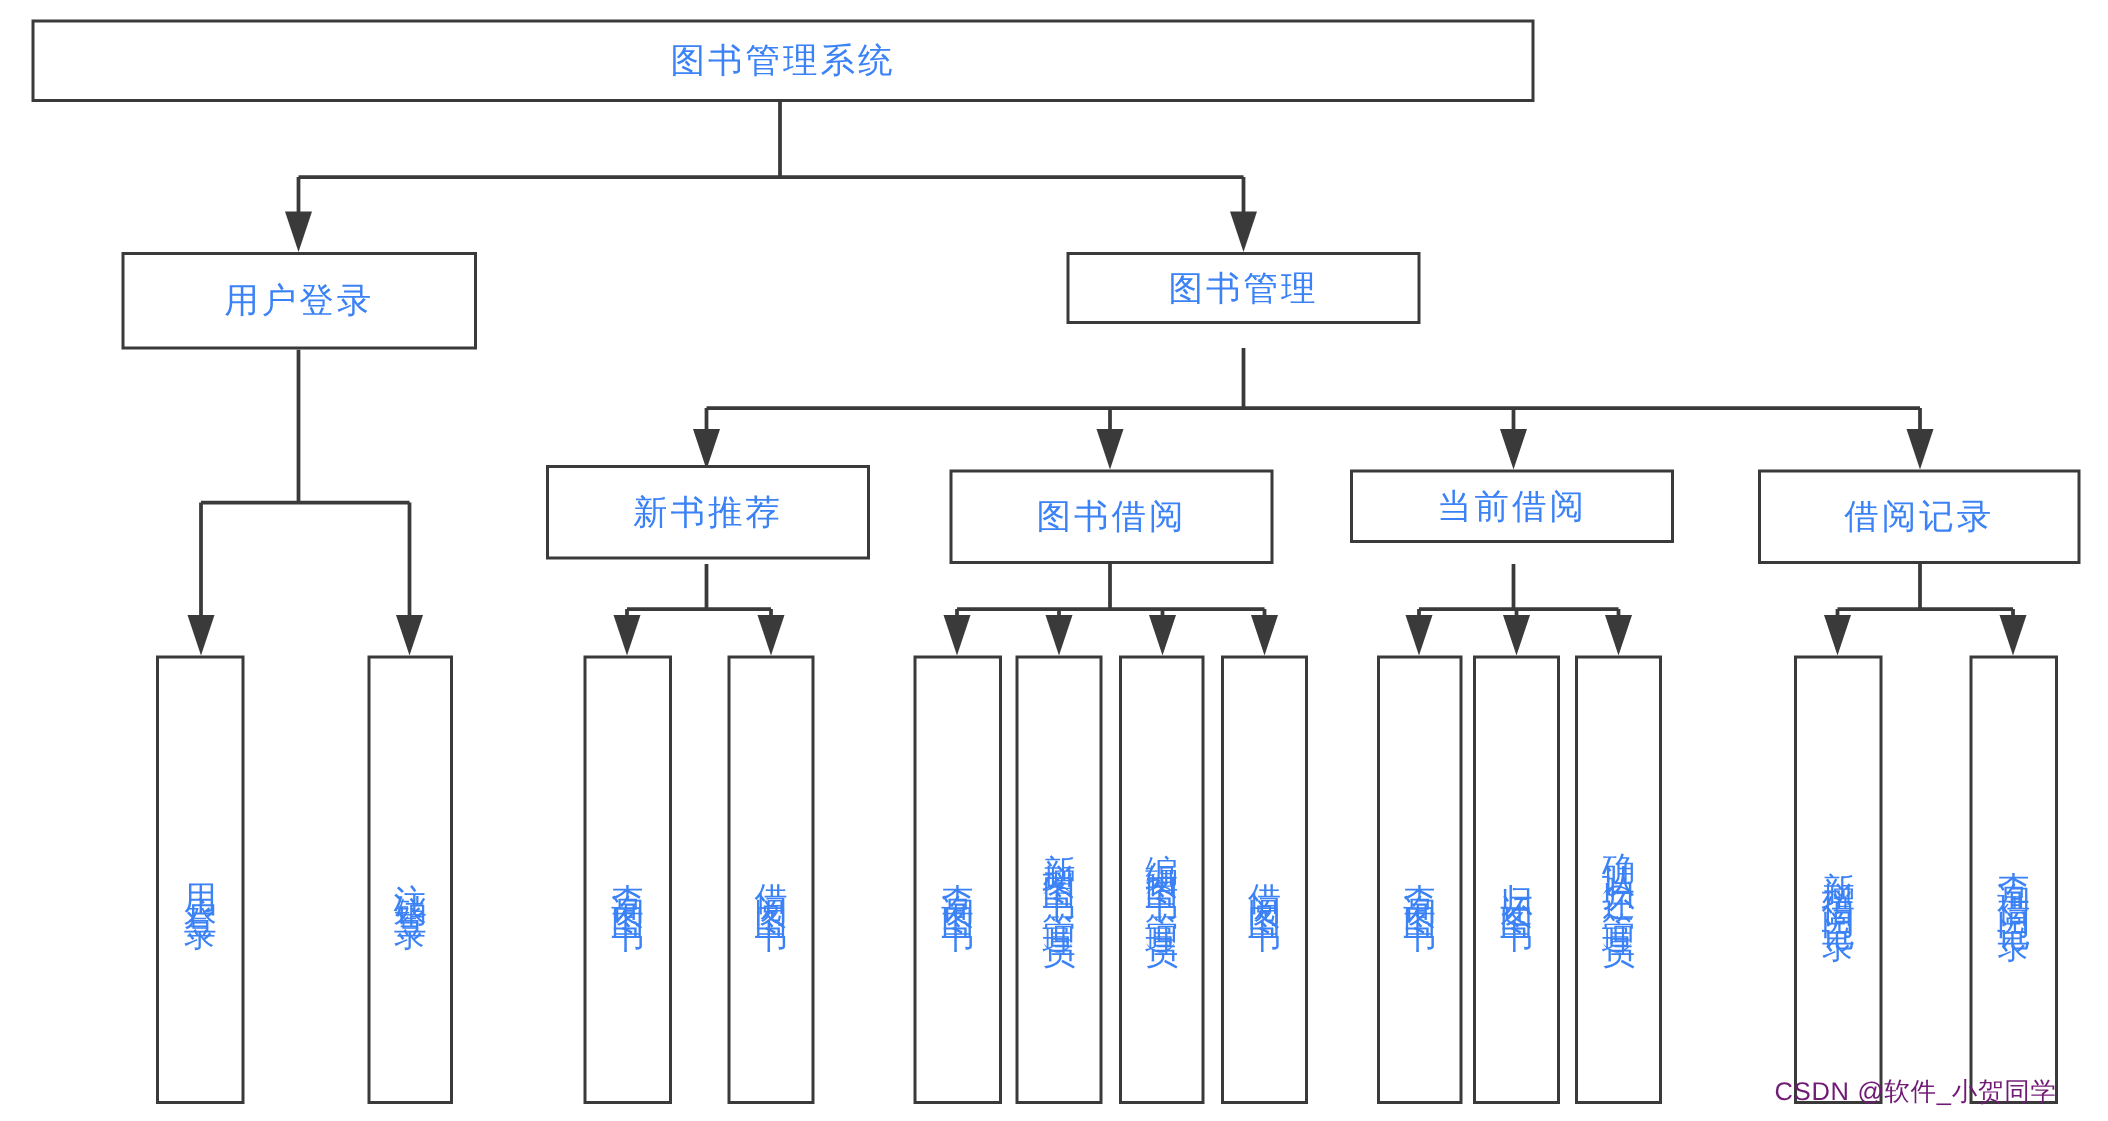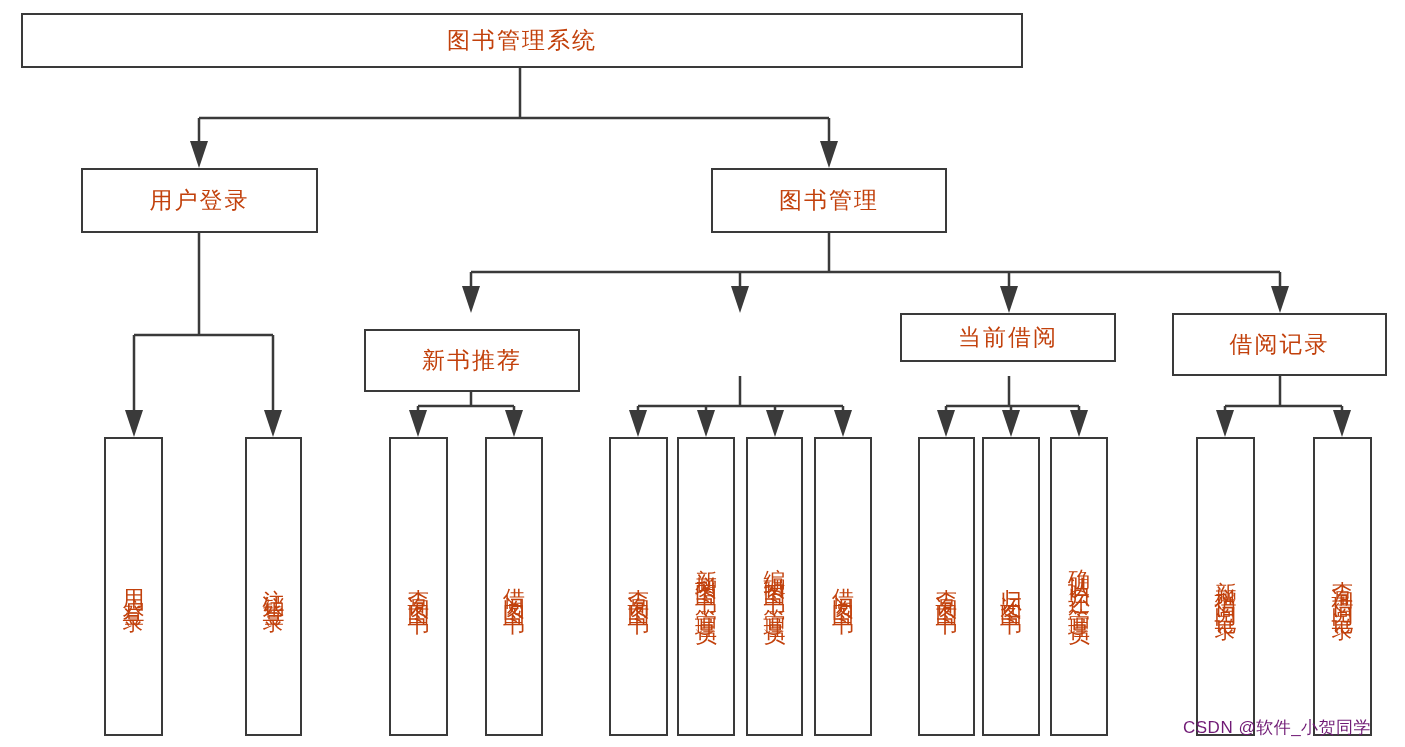--- a/index.html
+++ b/index.html
@@ -16,21 +16,21 @@
     position:absolute;
     box-sizing:border-box;
     border:2.5px solid #3a3a3a;
     background:#ffffff;
     display:flex;
     align-items:center;
     justify-content:center;
     z-index:2;
   }
   .lbl{
-    color:#c2410c;
+    color:#3b82f6;
     font-size:23px;
     letter-spacing:2px;
     line-height:1;
     white-space:nowrap;
   }
   .box.v .lbl{
     writing-mode:vertical-rl;
     text-orientation:mixed;
     font-size:22px;
     letter-spacing:8px;
@@ -84,26 +84,29 @@
     </g>
   </svg>
 
   <div class="box h" style="left:21px;top:13px;width:1002px;height:55px">
     <span class="lbl">图书管理系统</span>
   </div>
 
   <div class="box h" style="left:81px;top:168px;width:237px;height:65px">
     <span class="lbl">用户登录</span>
   </div>
-  <div class="box h" style="left:711px;top:168px;width:236px;height:65px">
+  <div class="box h" style="left:711px;top:168px;width:236px;height:48px">
     <span class="lbl">图书管理</span>
   </div>
 
-  <div class="box h" style="left:364px;top:329px;width:216px;height:63px">
+  <div class="box h" style="left:364px;top:310px;width:216px;height:63px">
     <span class="lbl">新书推荐</span>
+  </div>
+  <div class="box h" style="left:633px;top:313px;width:216px;height:63px">
+    <span class="lbl">图书借阅</span>
   </div>
   <div class="box h" style="left:900px;top:313px;width:216px;height:49px">
     <span class="lbl">当前借阅</span>
   </div>
   <div class="box h" style="left:1172px;top:313px;width:215px;height:63px">
     <span class="lbl">借阅记录</span>
   </div>
 
   <div class="box v" style="left:104px;top:437px;width:59px;height:299px">
     <span class="lbl">用户登录</span>

